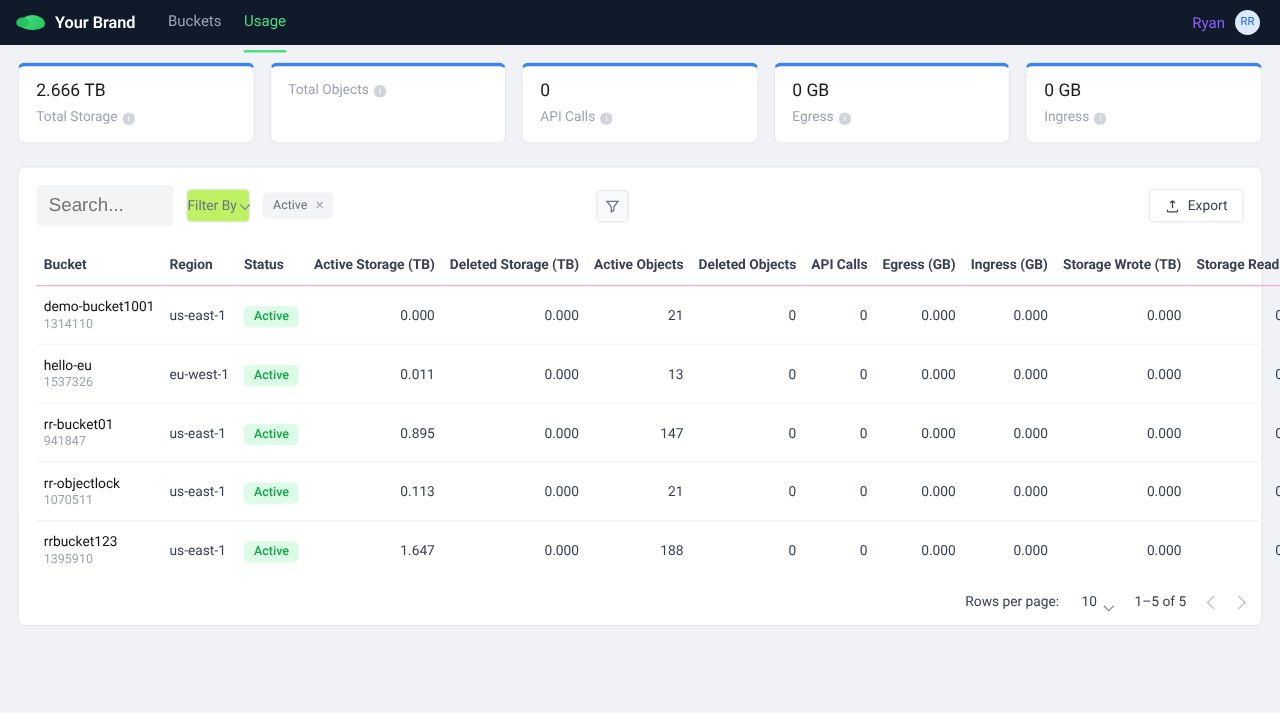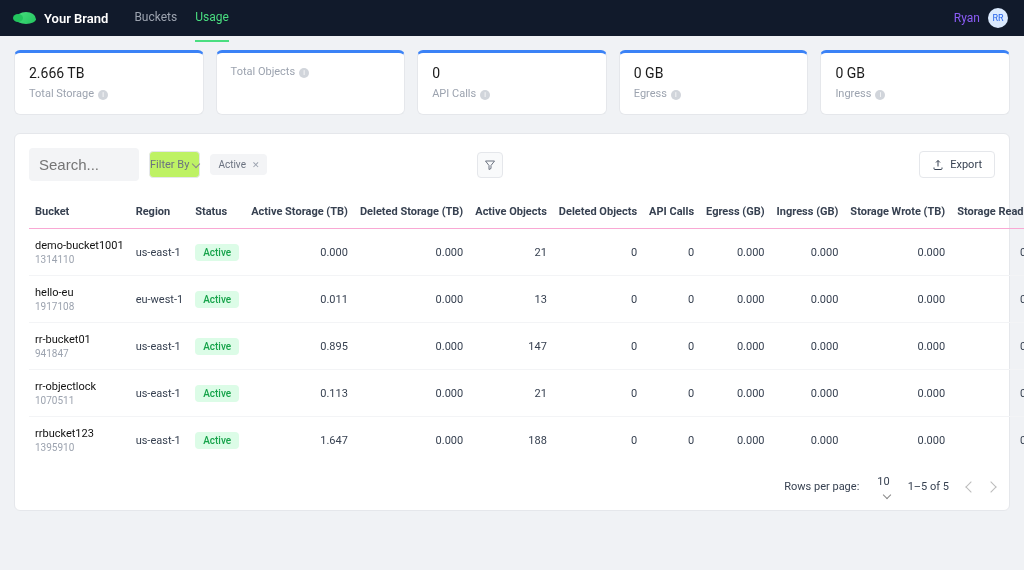--- a/index.html
+++ b/index.html
@@ -35,21 +35,21 @@
 .export-btn { border: 1px solid #e5e7eb; border-radius: 4px; background: #fff; padding: 6px 12px; font-size: 11px; color: #374151; display: flex; align-items: center; gap: 6px; cursor: pointer; }
 table { width: 100%; border-collapse: collapse; font-size: 11px; }
 th { text-align: left; color: #374151; font-weight: 700; padding: 10px 6px; border-bottom: 1px solid #f9a8d4; white-space: nowrap; }
 th.r, td.r { text-align: right; }
 td { padding: 10px 6px; border-bottom: 1px solid #f3f4f6; color: #374151; vertical-align: middle; white-space: nowrap; }
 tr:last-child td { border-bottom: none; }
 .bucket-name { color: #111; font-size: 11px; }
 .bucket-id { color: #9ca3af; font-size: 10px; margin-top: 2px; }
 .status-pill { background: #dcfce7; color: #16a34a; border-radius: 4px; padding: 3px 8px; font-size: 10px; font-weight: 500; }
 .pager { display: flex; align-items: center; justify-content: flex-end; gap: 18px; font-size: 11px; color: #374151; margin-top: 12px; }
-.rpp { display: flex; align-items: flex-end; gap: 6px; flex-direction: column; }
+.rpp { display: flex; align-items: flex-end; gap: 6px; }
 .pager-arrows { display: flex; gap: 12px; }
 .pager-arrow { width: 8px; height: 8px; border-right: 1.2px solid #bbb; border-bottom: 1.2px solid #bbb; cursor: pointer; }
 .pa-left { transform: rotate(135deg); }
 .pa-right { transform: rotate(-45deg); }
 svg { display: block; }
 </style>
 </head>
 <body>
 
 <div class="topnav">
@@ -167,21 +167,21 @@
             <td class="r">0</td>
             <td class="r">0</td>
             <td class="r">0.000</td>
             <td class="r">0.000</td>
             <td class="r">0.000</td>
             <td class="r">0.000</td>
           </tr>
           <tr>
             <td>
               <div class="bucket-name">hello-eu</div>
-              <div class="bucket-id">1917108</div>
+              <div class="bucket-id">1537326</div>
             </td>
             <td>eu-west-1</td>
             <td><span class="status-pill">Active</span></td>
             <td class="r">0.011</td>
             <td class="r">0.000</td>
             <td class="r">13</td>
             <td class="r">0</td>
             <td class="r">0</td>
             <td class="r">0.000</td>
             <td class="r">0.000</td>

